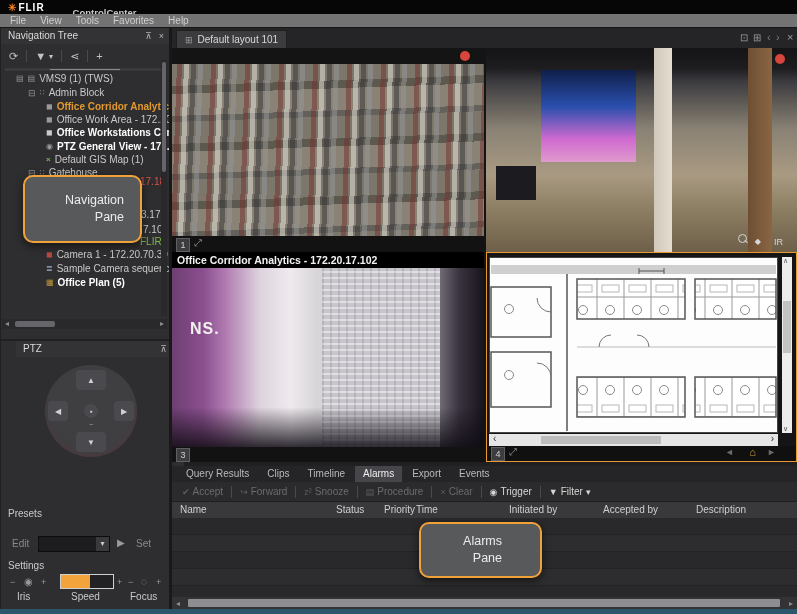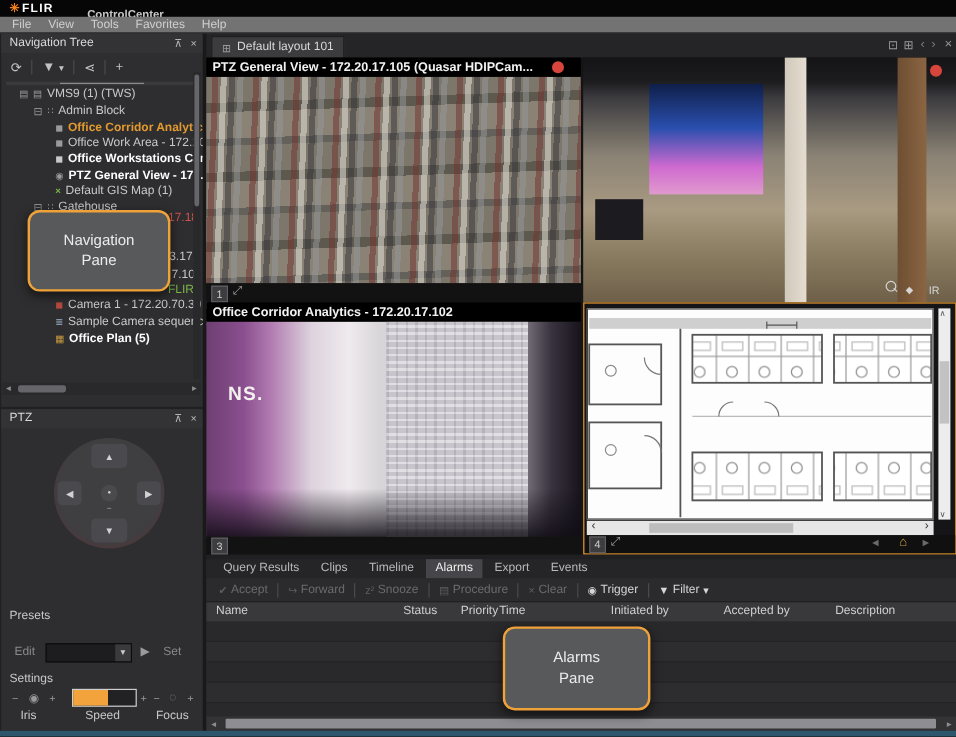--- a/index.html
+++ b/index.html
@@ -23,21 +23,21 @@
   .t-ic{font-size:8px;color:#9a9a9a;}
   .exp{font-size:9px;color:#8d8d8d;}
   .bold{font-weight:bold;color:#fdfdfd;}
   .sel-orange{color:#e2992f;font-weight:bold;}
   .frag{position:absolute;font-size:10px;color:#c9c9c9;}
   
   .sb-track{background:#29292b;}
   .sb-thumb{background:#66666a;border-radius:2px;}
   .sb-arrow{color:#8d8d8d;font-size:8px;line-height:10px;}
   
-  .callout{position:absolute;background:#58595b;border:2px solid #efa23a;border-radius:10px;box-shadow:0 3px 9px rgba(0,0,0,.55);display:flex;align-items:center;justify-content:center;text-align:center;color:#ececec;font-size:12.5px;line-height:1.35;z-index:60;}
+  .callout{position:absolute;background:#58595b;border:2px solid #efa23a;border-radius:10px;box-shadow:0 3px 9px rgba(0,0,0,.55);display:flex;align-items:center;justify-content:center;text-align:right;color:#ececec;font-size:12.5px;line-height:1.35;z-index:60;}
   
   .ttlbar{position:absolute;height:16px;background:#000;color:#f2f2f2;font-size:10.5px;font-weight:bold;line-height:16px;padding:0 24px 0 5px;box-sizing:border-box;white-space:nowrap;overflow:hidden;}
   .rec{position:absolute;width:10px;height:10px;border-radius:50%;background:#d8453c;}
   .badge{position:absolute;width:12px;height:12px;background:#3d3d40;border:1px solid #5f5f63;color:#cfcfcf;font-size:9px;line-height:12px;text-align:center;}
   .tile-bottom{position:absolute;background:#121212;}
   .vid-parking{background:
     repeating-linear-gradient(92deg, rgba(0,0,0,0) 0 5px, rgba(116,48,44,.5) 5px 10px, rgba(0,0,0,0) 10px 12px, rgba(226,223,214,.55) 12px 17px, rgba(0,0,0,0) 17px 19px, rgba(52,52,58,.5) 19px 24px, rgba(0,0,0,0) 24px 26px, rgba(148,152,156,.5) 26px 31px, rgba(0,0,0,0) 31px 34px),
     repeating-linear-gradient(178deg, #7d776b 0 22px, #5d594f 22px 30px, #898275 30px 52px, #64605a 52px 58px),
     linear-gradient(180deg,#55524b,#8f887a);}
   .vid-office{background:linear-gradient(180deg,#141416 0%,#1d1d20 10%,#3a3a3e 16%,#8a8274 40%,#a99a82 62%,#8e8064 78%,#6e5f49 100%);}
@@ -164,21 +164,21 @@
 
   <div class="abs sb-track" style="left:161px;top:60px;width:6px;height:256px;">
     <div class="sb-thumb" style="position:absolute;left:1px;top:2px;width:4px;height:110px;"></div>
   </div>
   <div class="abs sb-track" style="left:2px;top:319px;width:165px;height:10px;">
     <span class="sb-arrow" style="position:absolute;left:3px;top:0;">◂</span>
     <span class="sb-arrow" style="position:absolute;right:3px;top:0;">▸</span>
     <div class="sb-thumb" style="position:absolute;left:13px;top:2px;width:40px;height:6px;"></div>
   </div>
 
-  <div class="abs panel" style="left:1px;top:341px;width:168px;height:268px;">
+  <div class="abs panel" style="left:1px;top:341px;width:168px;height:268px;padding-left:15px;">
     <div class="phead">
       <span>PTZ</span>
       <span class="hicons">
         <span>⊼</span>
         <span>×</span>
       </span>
     </div>
   </div>
 
   <div class="abs" style="left:45px;top:365px;width:92px;height:92px;border-radius:50%;background:#3f3f42;box-shadow:inset 0 -2px 4px rgba(120,40,40,.25);">
@@ -237,23 +237,20 @@
     <span style="position:absolute;left:581px;top:4px;color:#9a9a9a;font-size:10px;">⊞</span>
     <span style="position:absolute;left:595px;top:3px;color:#7d7d7d;font-size:11px;">‹</span>
     <span style="position:absolute;left:604px;top:3px;color:#7d7d7d;font-size:11px;">›</span>
     <span style="position:absolute;left:615px;top:3px;color:#9a9a9a;font-size:11px;">×</span>
   </div>
 
   <div class="abs" style="left:172px;top:48px;width:625px;height:414px;background:#141414;"></div>
 
   <div class="abs" style="left:172px;top:48px;width:312px;height:204px;">
     <div class="abs vid-parking" style="left:0;top:16px;width:312px;height:172px;"></div>
-    <div class="ttlbar" style="left:0;top:0;width:312px;">
-      <span>PTZ General View - 172.20.17.105 (Quasar HDIPCam...</span>
-    </div>
     <span class="rec" style="right:14px;top:3px;"></span>
     <div class="tile-bottom" style="left:0;top:188px;width:312px;height:16px;">
       <span class="badge" style="left:4px;top:2px;">1</span>
       <span style="position:absolute;left:22px;top:1px;color:#9a9a9a;font-size:10px;">⤢</span>
     </div>
   </div>
 
   <div class="abs" style="left:486px;top:48px;width:311px;height:204px;">
     <div class="abs vid-office" style="left:0;top:0;width:311px;height:204px;"></div>
     <div class="abs" style="left:55px;top:22px;width:95px;height:92px;background:linear-gradient(180deg,#0f1f4a,#2a4fae 40%,#cf6ad0 75%,#e09acd);"></div>
@@ -400,18 +397,18 @@
     <div style="position:absolute;left:0;top:131px;width:625px;height:12px;background:#333336;">
       <span class="sb-arrow" style="position:absolute;left:4px;top:2px;">◂</span>
       <span class="sb-arrow" style="position:absolute;right:4px;top:2px;">▸</span>
       <div style="position:absolute;left:16px;top:2px;width:592px;height:8px;background:#8e8e92;border-radius:1px;"></div>
     </div>
   </div>
 
   <div class="callout" style="left:23px;top:175px;width:119px;height:68px;padding:0 16px;box-sizing:border-box;">
     <span>Navigation Pane</span>
   </div>
-  <div class="callout" style="left:419px;top:522px;width:123px;height:70px;padding:0 38px;box-sizing:border-box;">
+  <div class="callout" style="left:419px;top:522px;width:123px;height:56px;padding:0 38px;box-sizing:border-box;">
     <span>Alarms Pane</span>
   </div>
 
   <div class="abs" style="left:0;top:609px;width:797px;height:5px;background:#2c566c;"></div>
 </div>
 
 </body></html>

